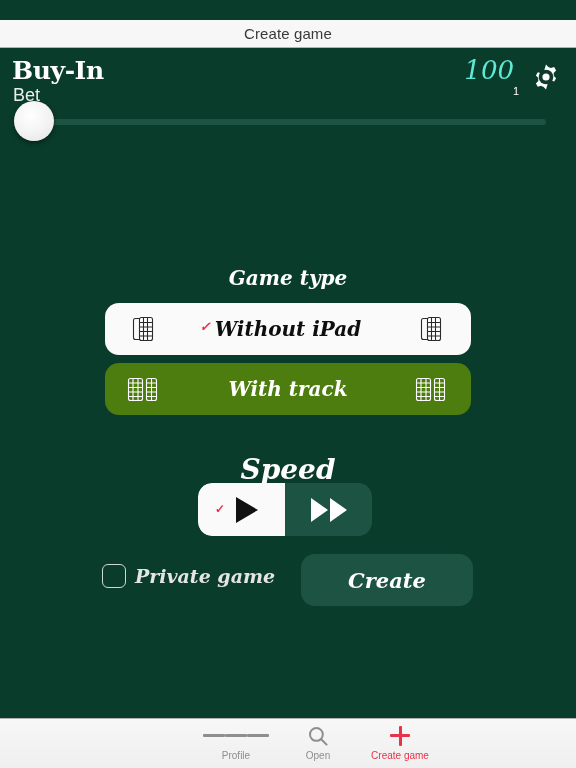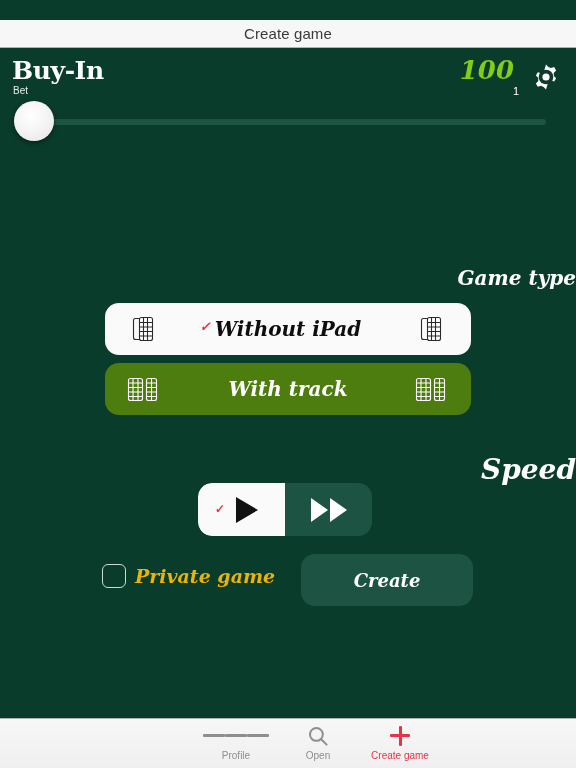--- a/index.html
+++ b/index.html
@@ -40,26 +40,26 @@
   .buyin {
     position:absolute; top:49px; left:0; width:576px; height:96px;
   }
   .buyin-title {
     position:absolute; left:12px; top:7px;
     font-family:"DejaVu Serif", serif; font-weight:bold;
     font-size:25px; color:#ffffff; letter-spacing:-0.4px;
   }
   .buyin-sub {
     position:absolute; left:13px; top:36px;
-    font-size:10px; color:#e8eeea;
+    font-size:18px; color:#e8eeea;
   }
   .buyin-amount {
     position:absolute; right:62px; top:6px;
-    font-family:"DejaVu Serif", serif; font-style:italic; font-weight:bold;
-    font-size:26px; color:#84cc16;
+    font-family:"DejaVu Serif", serif; font-style:italic; font-weight:normal;
+    font-size:26px; color:#5eead4;
   }
   .buyin-mult {
     position:absolute; right:57px; top:36px;
     font-size:11px; color:#ffffff;
   }
   .gear-btn {
     position:absolute; right:14px; top:12px; width:32px; height:32px;
     cursor:pointer;
   }
 
@@ -72,21 +72,21 @@
   .slider-thumb {
     position:absolute; left:14px; top:101px; width:40px; height:40px;
     border-radius:50%;
     background:radial-gradient(circle at 42% 36%, #ffffff 0%, #f2f2f2 55%, #e2e2e2 100%);
     box-shadow:0 2px 5px rgba(0,0,0,.45);
     cursor:pointer;
   }
 
   
   .sect-title {
-    text-align:right; width:100%;
+    text-align:center; width:100%;
     font-family:"DejaVu Serif", serif; font-style:italic; font-weight:bold;
     color:#ffffff;
   }
 
   
   .gametype-title { position:absolute; top:266px; left:0; font-size:20px; }
   .gt-card {
     position:absolute; left:105px; width:366px; height:52px;
     border-radius:14px; display:flex; align-items:center; justify-content:space-between;
     padding:0 18px; cursor:pointer;
@@ -119,27 +119,27 @@
   .speed-check { position:absolute; left:17px; top:20px; color:#e8324a; font-size:12px; font-weight:bold; line-height:1; }
   .tri-dark { width:0;height:0;border-left:22px solid #111; border-top:13px solid transparent; border-bottom:13px solid transparent; margin-left:10px;}
   .ff { display:flex; gap:2px; }
   .tri-w { width:0;height:0;border-left:17px solid #fff; border-top:12px solid transparent; border-bottom:12px solid transparent;}
 
   
   .private-row { position:absolute; left:102px; top:564px; display:flex; align-items:center; gap:9px; cursor:pointer; }
   .checkbox { width:24px; height:24px; border:1.6px solid #cfd8d4; border-radius:6px; background:transparent; }
   .private-label {
     font-family:"DejaVu Serif", serif; font-style:italic; font-weight:bold;
-    font-size:19px; color:#eab308;
+    font-size:19px; color:#e5e5e5;
   }
   .create-btn {
     position:absolute; left:301px; top:554px; width:172px; height:52px;
     border-radius:14px; background:#1d5343; border:none;
     font-family:"DejaVu Serif", serif; font-style:italic; font-weight:bold;
-    font-size:18px; color:#ffffff; cursor:pointer;
+    font-size:21px; color:#ffffff; cursor:pointer;
   }
 
   
   .tabbar {
     position:absolute; bottom:0; left:0; width:576px; height:50px;
     background:linear-gradient(#f7f7f7,#efefef);
     border-top:1px solid #b2b2b2;
     display:flex; align-items:center; justify-content:center; padding-left:60px;
   }
   .tab { width:82px; height:50px; display:flex; flex-direction:column;

